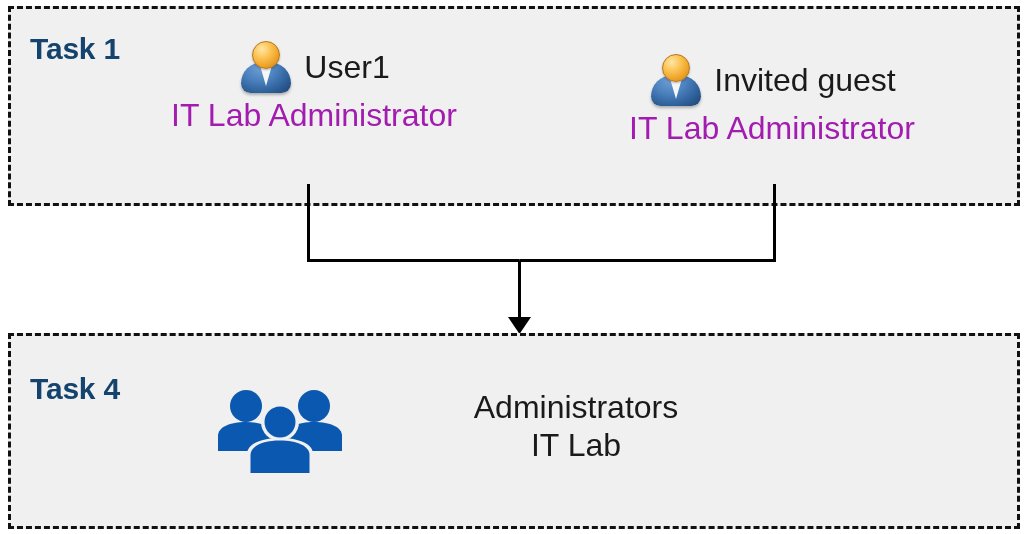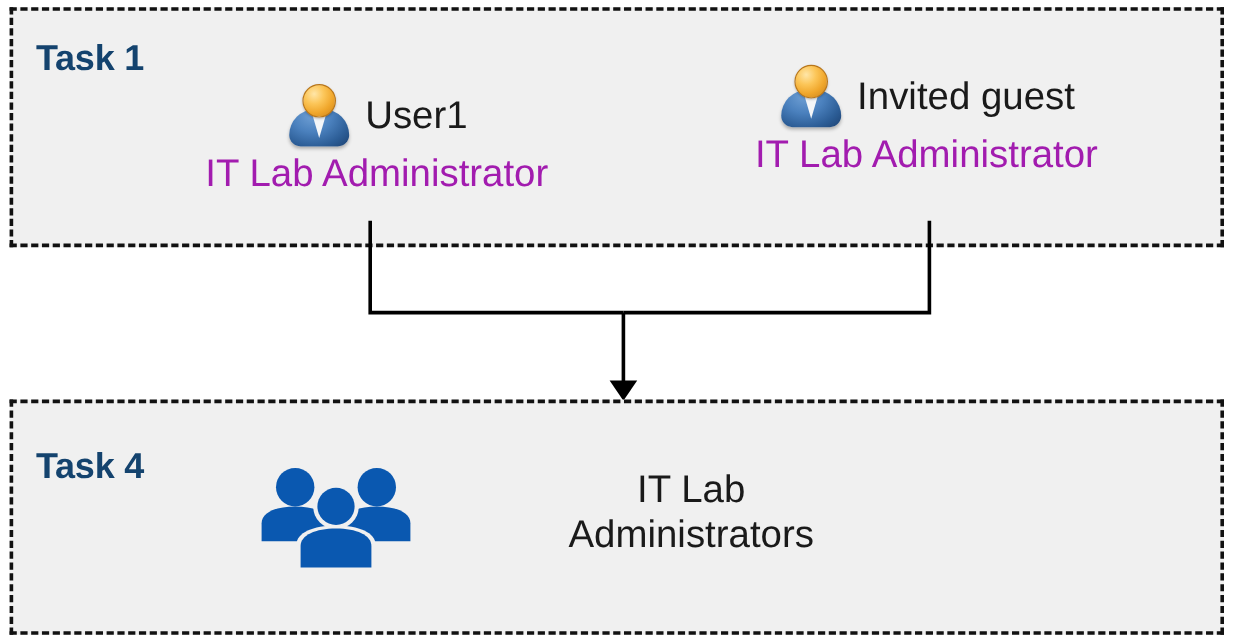--- a/index.html
+++ b/index.html
@@ -54,21 +54,21 @@
   }
   #task1-label { left: 30px; top: 32px; }
   #task2-label { left: 30px; top: 372px; }
 
   
   .person-entry {
     position: absolute;
     text-align: center;
     white-space: nowrap;
   }
-  #person-user1 { left: 138px; top: 68px; width: 352px; }
+  #person-user1 { left: 138px; top: 39px; width: 352px; }
   #person-guest { left: 596px; top: 52px; width: 352px; text-align: center; }
 
   .person-top {
     display: flex;
     align-items: center;
     justify-content: center;
     gap: 10px;
     height: 56px;
   }
   .person-name {
@@ -210,17 +210,17 @@
       <path d="M 72 63 L 72 48 C 72 39 84 34 100 34 C 116 34 128 39 128 48 L 128 63 Z"></path>
 
       <circle cx="66" cy="34" r="19" fill="#F0F0F0"></circle>
       <circle cx="66" cy="34" r="15.5"></circle>
       <path d="M 33 86 L 33 66 C 33 56 47 50 66 50 C 85 50 99 56 99 66 L 99 86 Z" fill="#F0F0F0"></path>
       <path d="M 36.5 85 L 36.5 67 C 36.5 58 49 52.5 66 52.5 C 83 52.5 95.5 58 95.5 67 L 95.5 85 Z"></path>
     </g>
   </svg>
 
   <div id="group-label">
+    <div>Administrators</div>
     <div>IT Lab</div>
-    <div>Administrators</div>
   </div>
 
 </div>
 
 </body></html>

